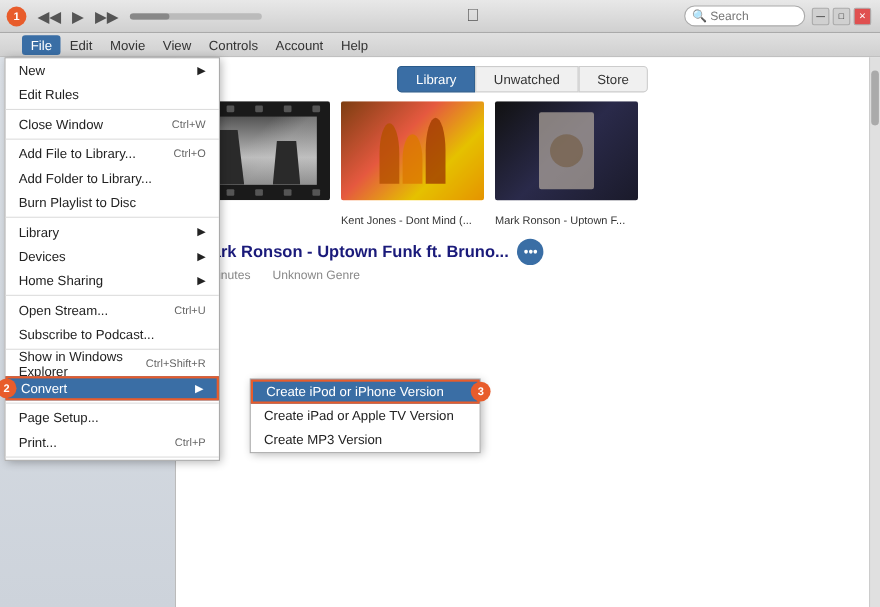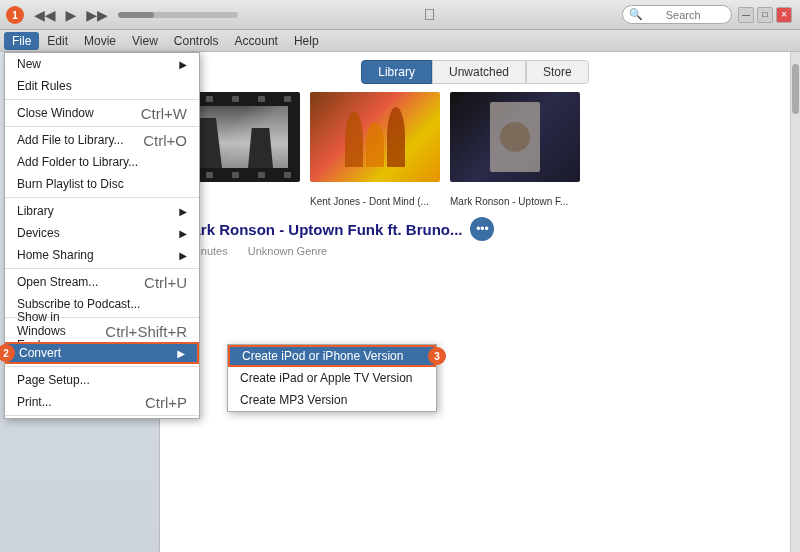--- a/index.html
+++ b/index.html
@@ -70,21 +70,20 @@
       font-size: 11px;
       margin-right: 3px;
     }
     .search-input {
       border: none;
       outline: none;
       font-size: 11px;
       color: #888;
       background: transparent;
       width: 80px;
-      margin-left: 20px;
     }
     .window-controls {
       display: flex; gap: 3px;
     }
     .win-ctrl {
       width: 16px; height: 16px;
       border-radius: 2px;
       border: 1px solid #aaa;
       background: #d0d0d0;
       display: flex; align-items: center; justify-content: center;
@@ -92,21 +91,21 @@
     }
     .win-ctrl.close { background: #e05050; color: white; }
 
     
     .menu-bar {
       height: 22px;
       background: linear-gradient(to bottom, #e0e0e0, #d0d0d0);
       border-bottom: 1px solid #bbb;
       display: flex;
       align-items: center;
-      padding: 0 4px;
+      padding: 0 20px;
     }
     .menu-item {
       padding: 2px 8px;
       cursor: pointer;
       font-size: 12px;
       color: #333;
       border-radius: 3px;
     }
     .menu-item.active {
       background: #3a6ea5;
@@ -289,21 +288,21 @@
       color: #222;
       height: 22px;
     }
     .menu-row.highlighted { background: #3a6ea5; color: white; }
     .menu-row.disabled { color: #bbb; cursor: default; }
     .menu-sep {
       height: 1px;
       background: #ddd;
       margin: 2px 0;
     }
-    .menu-shortcut { font-size: 15px; color: inherit; opacity: 0.7; }
+    .menu-shortcut { font-size: 10px; color: inherit; opacity: 0.7; }
     .menu-arrow { font-size: 10px; }
     .submenu-row { position: relative; }
     .submenu {
       position: absolute;
       left: 220px;
       top: 0;
       width: 210px;
       background: white;
       border: 1px solid #aaa;
       box-shadow: 2px 2px 8px rgba(0,0,0,0.3);

